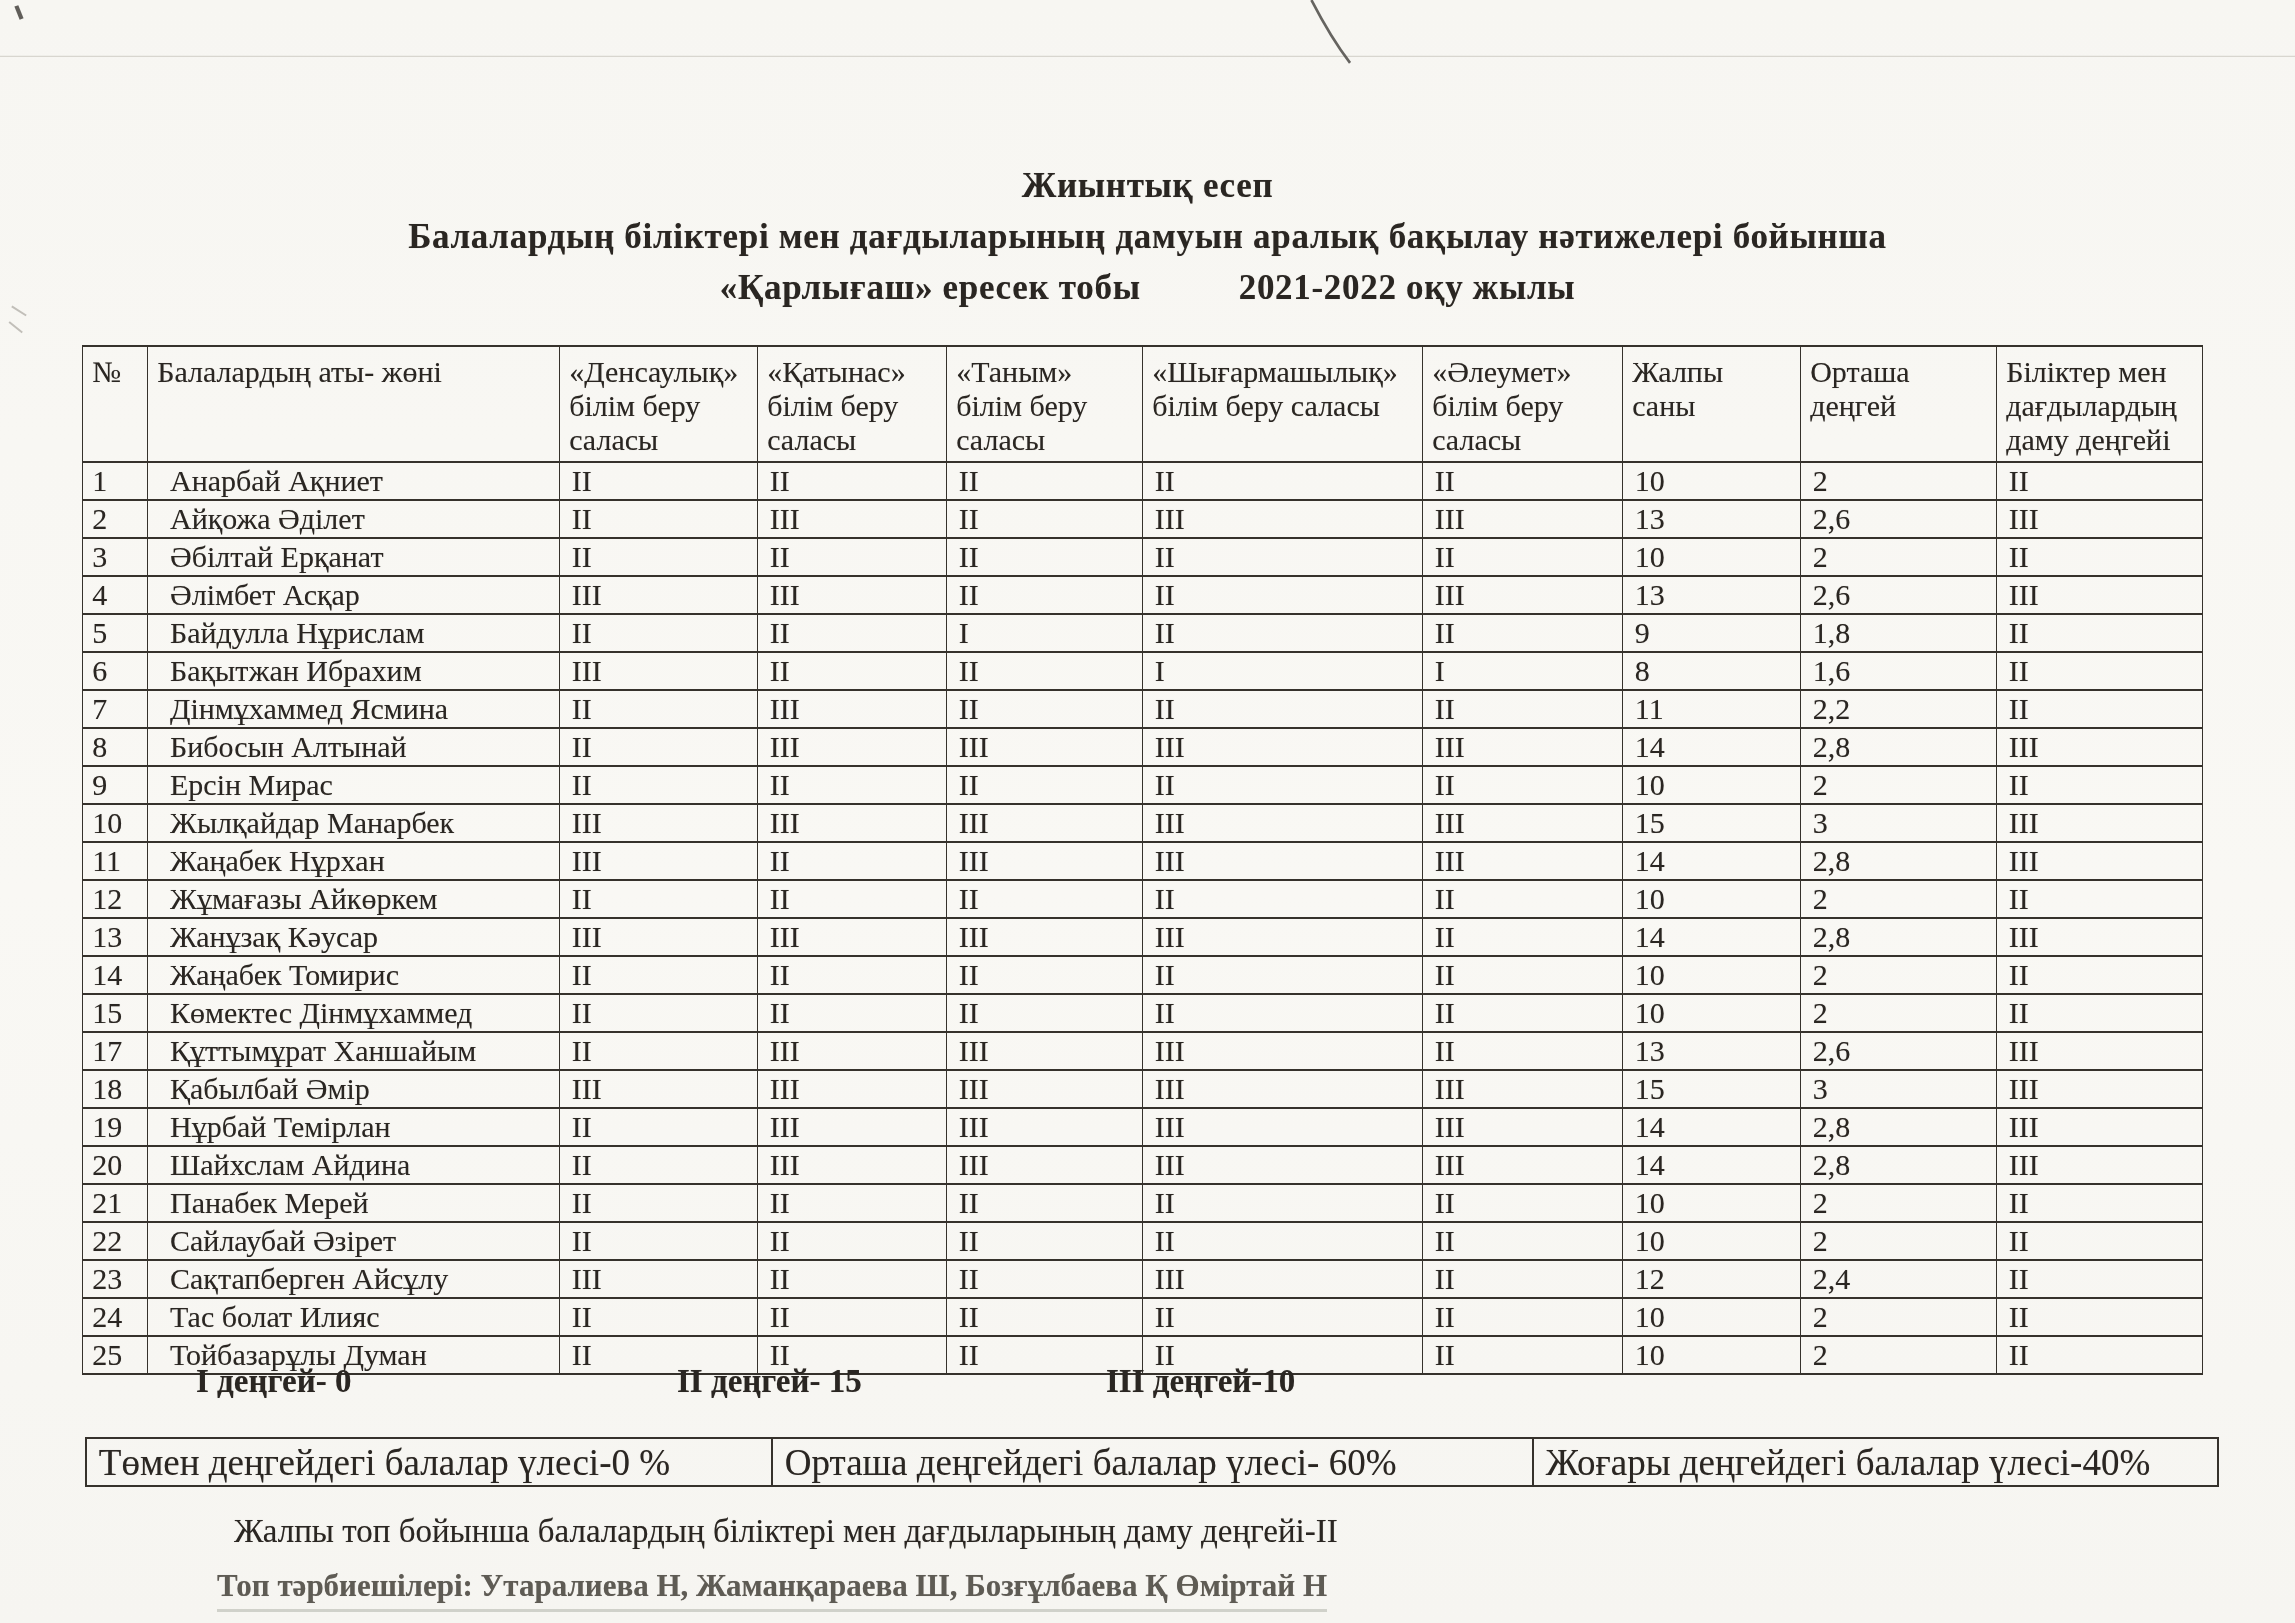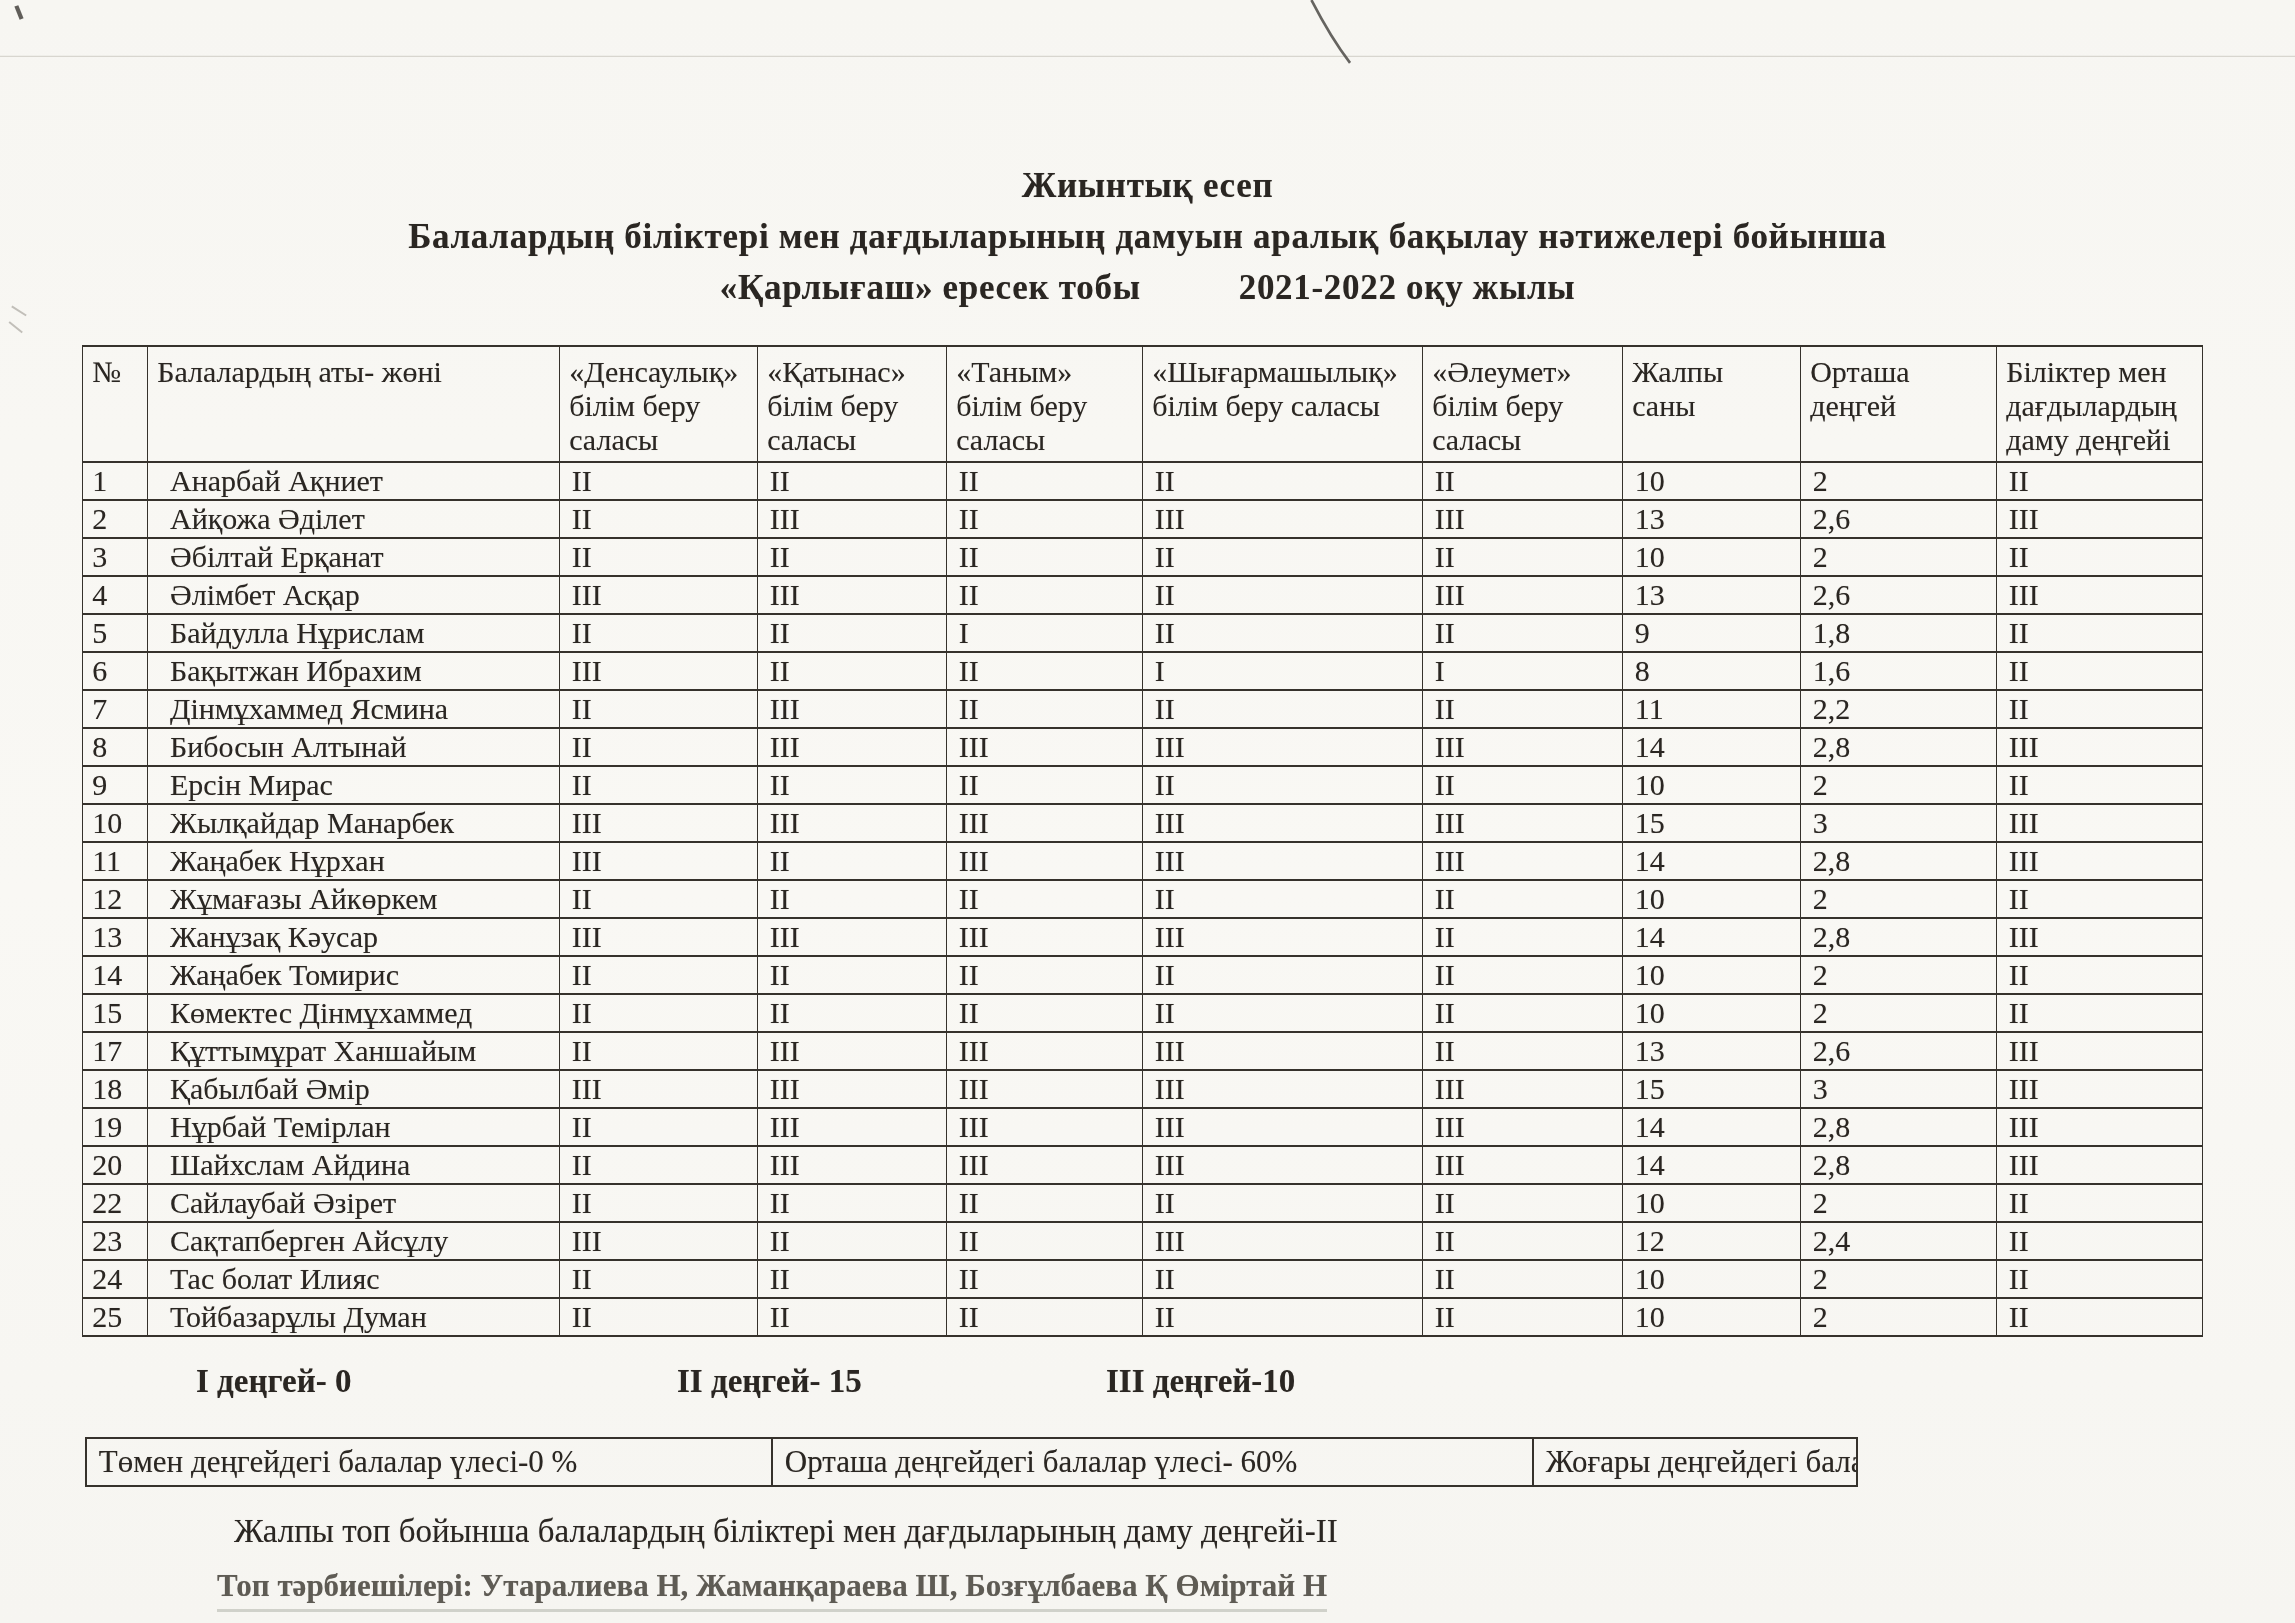--- a/index.html
+++ b/index.html
@@ -51,23 +51,23 @@
   
   .level-line{position:absolute;top:1363px;left:0;width:100%;height:39px;font-size:33px;font-weight:bold;}
   .level-line span{position:absolute;white-space:nowrap;}
   .lv1{left:196px;}
   .lv2{left:677px;}
   .lv3{left:1106px;}
 
   
   .share-row{
     position:absolute;left:85px;top:1437px;
-    display:flex;width:1773px;height:50px;
+    display:flex;width:2134px;height:50px;
     border:2px solid #36322c;box-sizing:border-box;
-    font-size:31px;
+    font-size:37px;
   }
   .share-cell{
     display:flex;align-items:center;
     padding-left:11.8px;box-sizing:border-box;
     border-right:2px solid #36322c;
     white-space:nowrap;overflow:hidden;
   }
   .share-cell:last-child{border-right:none;}
   .sc1{width:686px;}
   .sc2{width:761px;}
@@ -363,20 +363,32 @@
       <td>II</td>
       <td>III</td>
       <td>III</td>
       <td>III</td>
       <td>III</td>
       <td>14</td>
       <td>2,8</td>
       <td>III</td>
     </tr>
         <tr>
+      <td class="cell-n">21</td>
+      <td class="cell-name">Панабек  Мерей</td>
+      <td>II</td>
+      <td>II</td>
+      <td>II</td>
+      <td>II</td>
+      <td>II</td>
+      <td>10</td>
+      <td>2</td>
+      <td>II</td>
+    </tr>
+        <tr>
       <td class="cell-n">22</td>
       <td class="cell-name">Сайлаубай  Әзірет</td>
       <td>II</td>
       <td>II</td>
       <td>II</td>
       <td>II</td>
       <td>II</td>
       <td>10</td>
       <td>2</td>
       <td>II</td>

